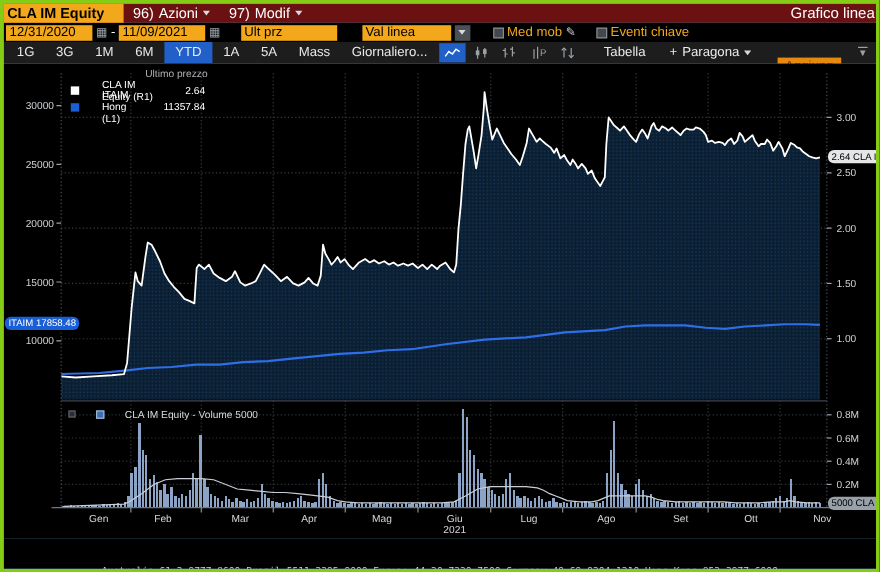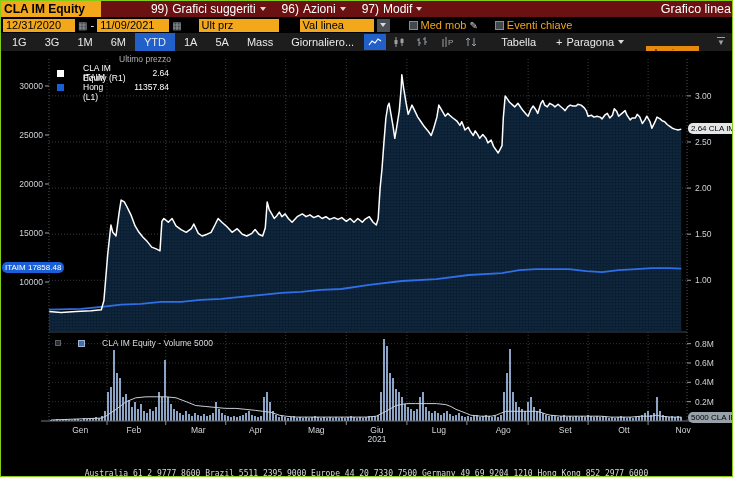--- a/index.html
+++ b/index.html
@@ -1,17 +1,17 @@
 <!DOCTYPE html>
 <html><head>
 <meta charset="utf-8">
 <style>
   html,body{margin:0;padding:0;background:#222;}
   *{box-sizing:border-box;}
-  .window{width:733px;height:477px;background:#7dd3fc;border:1px solid #84cc16;overflow:hidden;
+  .window{width:733px;height:477px;background:#7dd3fc;border:3px solid #84cc16;overflow:hidden;
           font-family:"Liberation Sans",sans-serif;position:relative;}
   
   .menubar{height:16px;background:#6b1112;display:flex;align-items:center;color:#fff;font-size:12px;}
   .sec-box{background:#f3a71b;color:#000;height:16px;line-height:16px;padding:0 16px 0 3px;
            font-weight:bold;font-size:12px;white-space:nowrap;}
   .menu-item{display:flex;align-items:center;gap:4px;white-space:nowrap;padding:0 8px;cursor:default;}
   .menu-item.first{margin-left:42px;}
   .caret{width:0;height:0;border-left:3px solid transparent;border-right:3px solid transparent;
          border-top:4px solid #d8dadd;display:inline-block;}
   .menu-title{margin-left:auto;padding-right:1px;font-size:12.5px;}
@@ -61,25 +61,20 @@
   .footer{height:33px;background:#000;color:#d4d7da;font-family:"DejaVu Sans Mono",monospace;
           font-size:8px;line-height:10px;white-space:pre;text-align:center;padding-top:2px;}
 </style>
 </head>
 <body>
 
 <div class="window">
 
   <div class="menubar">
     <div class="sec-box">CLA IM Equity</div>
-    <div class="menu-item first">
-      <span>99)</span>
-      <span>Grafici suggeriti</span>
-      <span class="caret"></span>
-    </div>
     <div class="menu-item">
       <span>96)</span>
       <span>Azioni</span>
       <span class="caret"></span>
     </div>
     <div class="menu-item">
       <span>97)</span>
       <span>Modif</span>
       <span class="caret"></span>
     </div>

